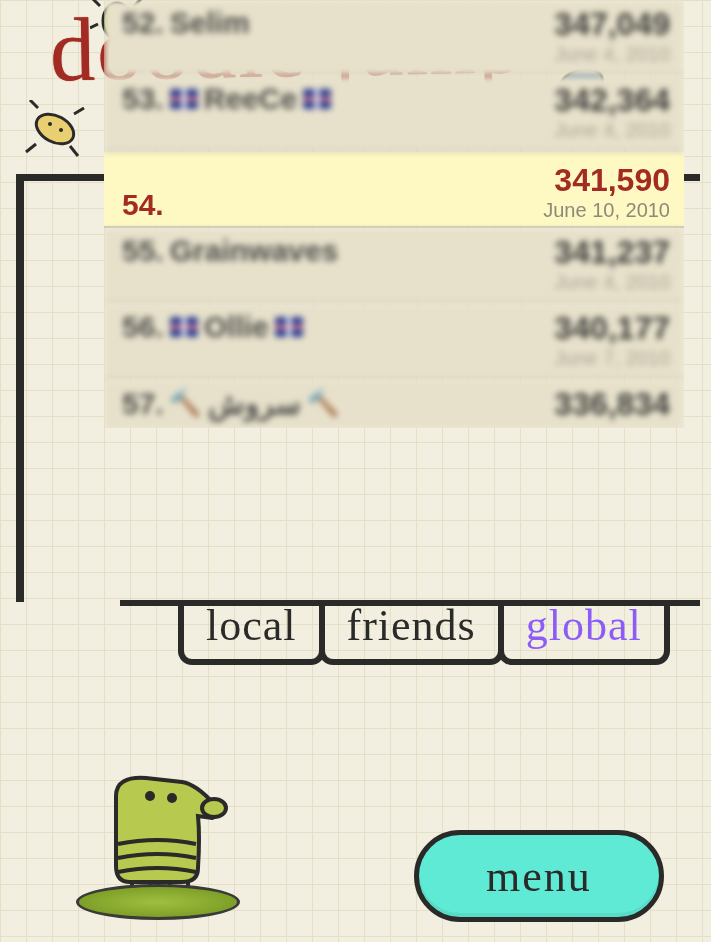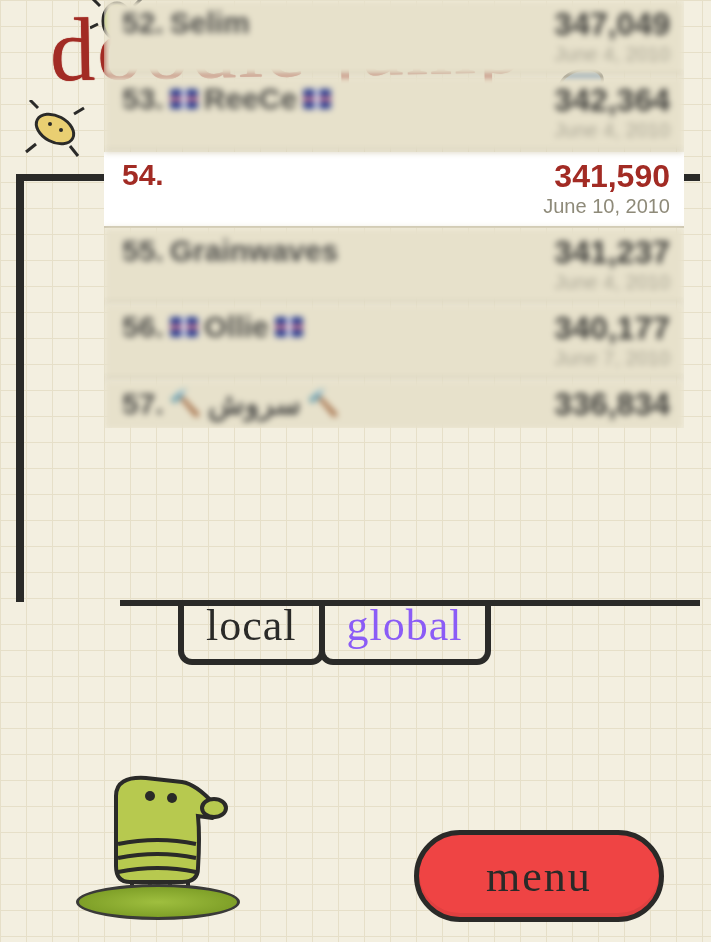--- a/index.html
+++ b/index.html
@@ -92,21 +92,21 @@
     font-size: 32px;
     color: #3b3b38;
     font-weight: 700;
   }
   .row .date {
     font-size: 20px;
     color: #a9a594;
     font-weight: 500;
   }
   .row.blurred { filter: blur(3px); }
-  .row.highlight { background: #ffffff; }
+  .row.highlight { background: #fef9c3; align-items: flex-end; }
   .row.highlight .left,
   .row.highlight .score { color: #a22b24; }
   .row.highlight .date { color: #8e8a79; }
   .flag {
     display: inline-block;
     width: 28px; height: 20px;
     background: linear-gradient(#2a3b8f 0 100%);
     position: relative;
     border-radius: 2px;
   }
@@ -168,21 +168,21 @@
     background: radial-gradient(ellipse at center, #9fbf3f 0%, #7fa028 70%, #6d8f1f 100%);
     border: 3px solid #3a3a38;
     border-radius: 50%;
   }
 
   
   .menu-btn {
     position: absolute;
     left: 414px; top: 830px;
     width: 250px; height: 92px;
-    background: #ef4444;
+    background: #5eead4;
     border: 5px solid #2a2a28;
     border-radius: 48px;
     display: flex;
     align-items: center;
     justify-content: center;
     font-family: "Comic Sans MS", cursive;
     font-size: 44px;
     color: #2a2a28;
     letter-spacing: 2px;
     cursor: pointer;
@@ -315,20 +315,21 @@
       <div class="score">336,834</div>
       <div class="date"></div>
     </div>
   </div>
 
 </div>
 
 <div class="tabs-line"></div>
 <div class="tabs">
   <div class="tab">local</div>
+  <div class="tab">friends</div>
   <div class="tab active">global</div>
 </div>
 
 <div class="doodler">
   <svg width="160" height="160" viewBox="0 0 160 160">
 
     <path d="M30 40 Q30 20 60 22 L96 26 Q110 28 128 48 Q138 58 126 62 L112 60 Q114 80 112 112 Q112 126 96 126 L44 126 Q30 126 30 110 Z" fill="#b7c94f" stroke="#2a2a28" stroke-width="4"></path>
 
     <ellipse cx="128" cy="52" rx="12" ry="9" fill="#b7c94f" stroke="#2a2a28" stroke-width="4"></ellipse>
 

